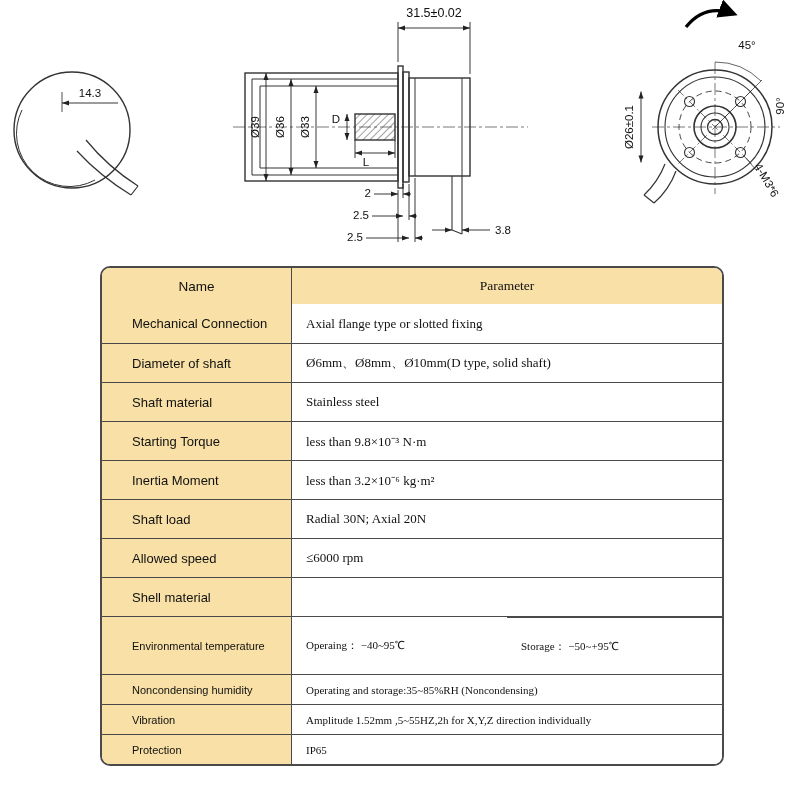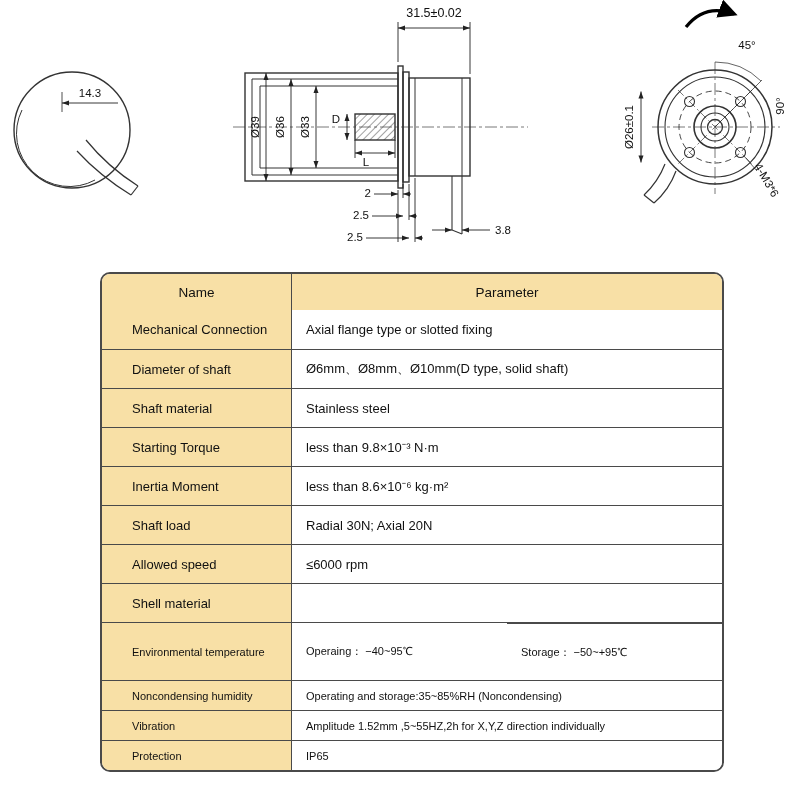--- a/index.html
+++ b/index.html
@@ -17,32 +17,32 @@
   .page{ position:relative; width:800px; height:800px; background:#fff; overflow:hidden; }
 
   .drawings-svg{ position:absolute; left:0; top:0; }
   .drawings-svg text{
     font-family:"Liberation Sans", sans-serif;
     font-size:11.5px; fill:#111; stroke:none;
   }
   .drawings-svg text.dim-big{ font-size:12.5px; }
 
   .spec-table{
-    position:absolute; left:100px; top:272px; width:624px;
+    position:absolute; left:100px; top:266px; width:624px;
     border:2px solid var(--line); border-radius:10px; overflow:hidden;
     background:#fff;
   }
   .t-row{ display:flex; border-top:1px solid var(--line); }
   .t-row:first-child{ border-top:none; }
   .t-cell{ display:flex; align-items:center; }
   .t-name{
     width:190px; flex-shrink:0; background:var(--tan);
     border-right:1px solid var(--line); padding-left:30px;
   }
-  .t-param{ flex:1; padding-left:14px; background:#fff; }
+  .t-param{ flex:1; padding-left:14px; background:#fff;font-family:Liberation Serif, serif; }
   .t-header{ height:36px; font-size:13.5px; }
   .t-header .t-name, .t-header .t-param{
     justify-content:center; padding-left:0; background:var(--tan);
   }
   .row-normal{ height:39px; font-size:13px; }
   .row-small{ height:30px; font-size:11px; }
   .row-double{ height:58px; font-size:11px; }
   .row-double .t-param{
     flex-direction:row; align-items:stretch; padding-left:0;
   }
@@ -205,21 +205,21 @@
         <div class="t-row row-normal">
           <div class="t-cell t-name">Shaft material</div>
           <div class="t-cell t-param">Stainless steel</div>
         </div>
         <div class="t-row row-normal">
           <div class="t-cell t-name">Starting Torque</div>
           <div class="t-cell t-param">less than 9.8×10⁻³ N·m</div>
         </div>
         <div class="t-row row-normal">
           <div class="t-cell t-name">Inertia Moment</div>
-          <div class="t-cell t-param">less than 8.6×10⁻⁶ kg·m²</div>
+          <div class="t-cell t-param">less than 3.2×10⁻⁶ kg·m²</div>
         </div>
         <div class="t-row row-normal">
           <div class="t-cell t-name">Shaft load</div>
           <div class="t-cell t-param">Radial 30N; Axial 20N</div>
         </div>
         <div class="t-row row-normal">
           <div class="t-cell t-name">Allowed speed</div>
           <div class="t-cell t-param">≤6000 rpm</div>
         </div>
         <div class="t-row row-normal">

